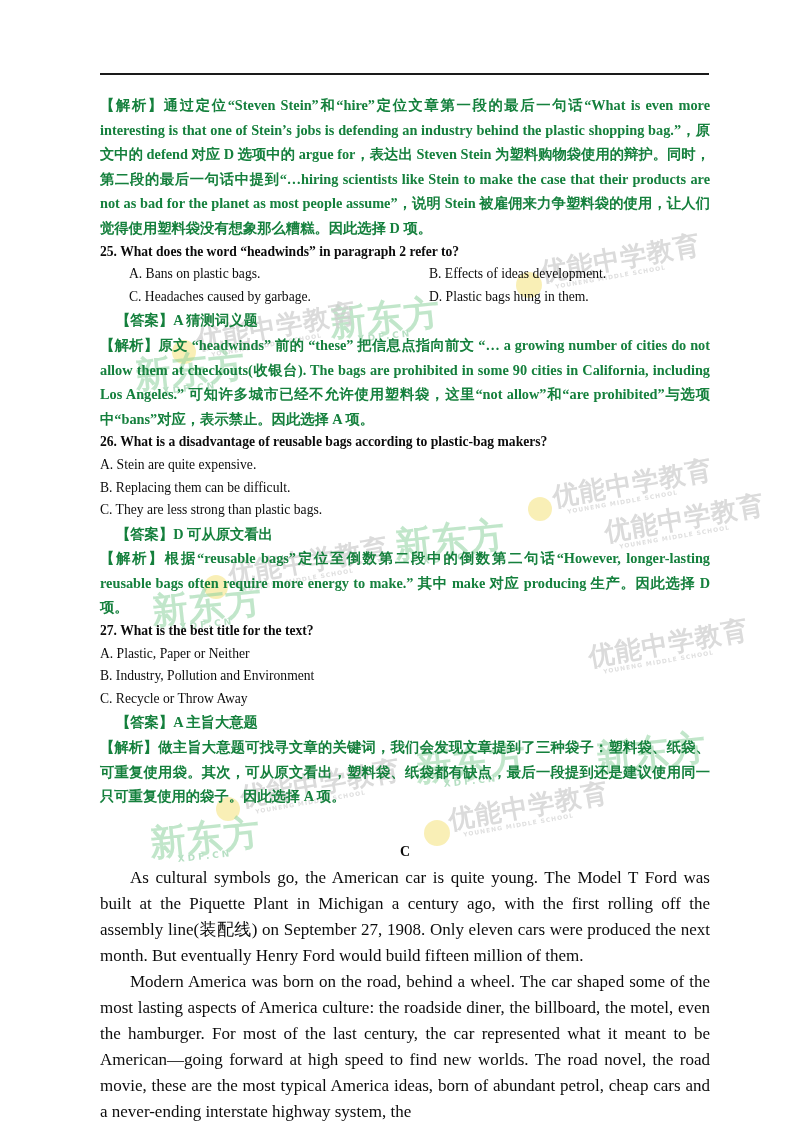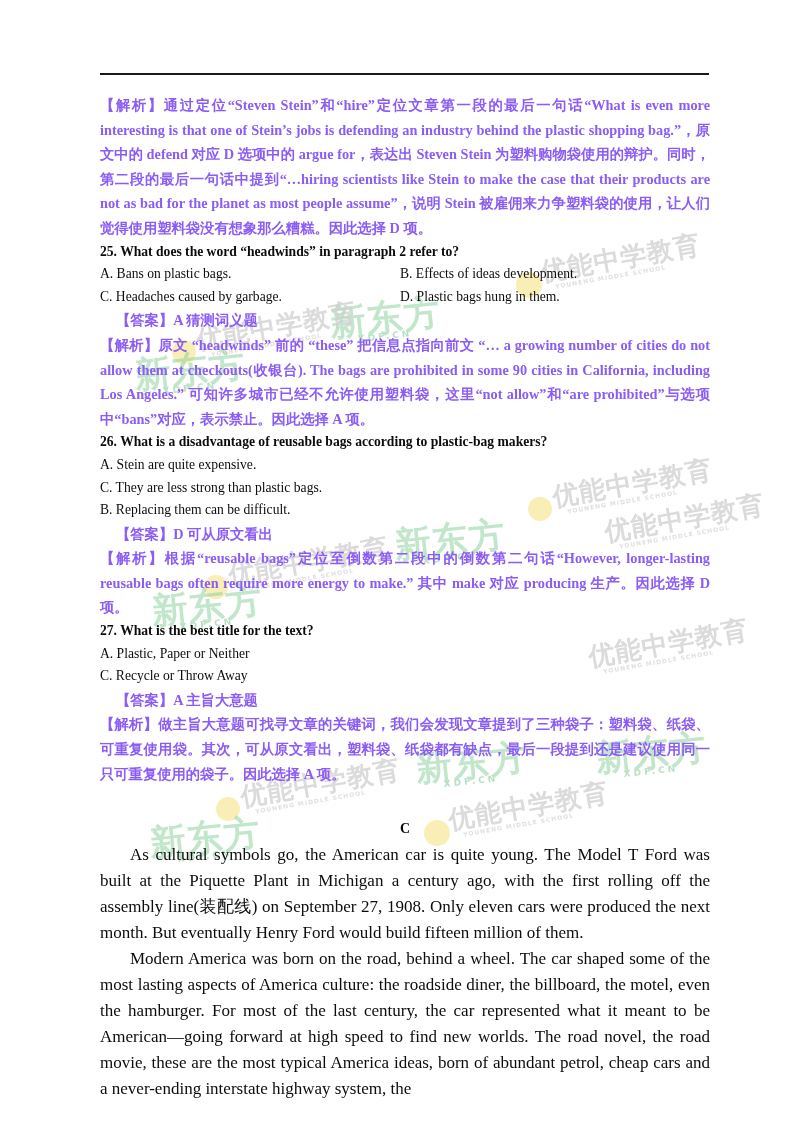--- a/index.html
+++ b/index.html
@@ -102,21 +102,21 @@
     left: 100px;
     top: 93px;
     width: 610px;
   }
 
   p, div.line {
     margin: 0;
   }
 
   .red {
-    color: #8b5cf6;
+    color: #15803d;
     font-weight: bold;
   }
 
   .ana {
     font-size: 14.3px;
     line-height: 24.6px;
     text-align: justify;
     text-justify: inter-word;
     letter-spacing: 0px;
   }
@@ -136,21 +136,21 @@
     font-size: 13.6px;
     line-height: 22.6px;
     color: #0c0c0c;
   }
   .opt-row {
     display: flex;
     font-size: 13.6px;
     line-height: 22.6px;
     color: #0c0c0c;
   }
-  .opt-row .c1 { width: 300px; flex: 0 0 300px; }
+  .opt-row .c1 { width: 300px; flex: 0 0 300px; margin-left: 29px; }
   .opt-row .c2 { flex: 1 1 auto; }
 
   .section-letter {
     text-align: center;
     font-size: 14px;
     font-weight: bold;
     color: #0c0c0c;
     line-height: 26px;
   }
   .passage {
@@ -268,27 +268,28 @@
       </div>
       <div class="opt-row">
         <span class="c1">C. Headaches caused by garbage.</span>
         <span class="c2">D. Plastic bags hung in them.</span>
       </div>
       <p class="ans"><span class="red">【答案】</span><span class="red">A 猜测词义题</span></p>
       <p class="ana"><span class="red">【解析】</span><span class="red">原文 “headwinds” 前的 “these” 把信息点指向前文 “… a growing number of cities do not allow them at checkouts(收银台). The bags are prohibited in some 90 cities in California, including Los Angeles.” 可知许多城市已经不允许使用塑料袋，这里“not allow”和“are prohibited”与选项中“bans”对应，表示禁止。因此选择 A 项。</span></p>
 
       <p class="q-stem">26. What is a disadvantage of reusable bags according to plastic-bag makers?</p>
       <p class="opt">A. Stein are quite expensive.</p>
+      <p class="opt">B. Replacing them can be difficult.</p>
       <p class="opt">C. They are less strong than plastic bags.</p>
-      <p class="opt">B. Replacing them can be difficult.</p>
       <p class="ans"><span class="red">【答案】</span><span class="red">D 可从原文看出</span></p>
       <p class="ana"><span class="red">【解析】</span><span class="red">根据“reusable bags”定位至倒数第二段中的倒数第二句话“However, longer-lasting reusable bags often require more energy to make.” 其中 make 对应 producing 生产。因此选择 D 项。</span></p>
 
       <p class="q-stem">27. What is the best title for the text?</p>
       <p class="opt">A. Plastic, Paper or Neither</p>
+      <p class="opt">B. Industry, Pollution and Environment</p>
       <p class="opt">C. Recycle or Throw Away</p>
       <p class="ans"><span class="red">【答案】</span><span class="red">A 主旨大意题</span></p>
       <p class="ana"><span class="red">【解析】</span><span class="red">做主旨大意题可找寻文章的关键词，我们会发现文章提到了三种袋子：塑料袋、纸袋、可重复使用袋。其次，可从原文看出，塑料袋、纸袋都有缺点，最后一段提到还是建议使用同一只可重复使用的袋子。因此选择 A 项。</span></p>
 
       <div class="sp-30"></div>
 
       <p class="section-letter">C</p>
       <p class="passage">As cultural symbols go, the American car is quite young. The Model T Ford was built at the Piquette Plant in Michigan a century ago, with the first rolling off the assembly line(装配线) on September 27, 1908. Only eleven cars were produced the next month. But eventually Henry Ford would build fifteen million of them.</p>
       <p class="passage">Modern America was born on the road, behind a wheel. The car shaped some of the most lasting aspects of America culture: the roadside diner, the billboard, the motel, even the hamburger. For most of the last century, the car represented what it meant to be American—going forward at high speed to find new worlds. The road novel, the road movie, these are the most typical America ideas, born of abundant petrol, cheap cars and a never-ending interstate highway system, the</p>
 

